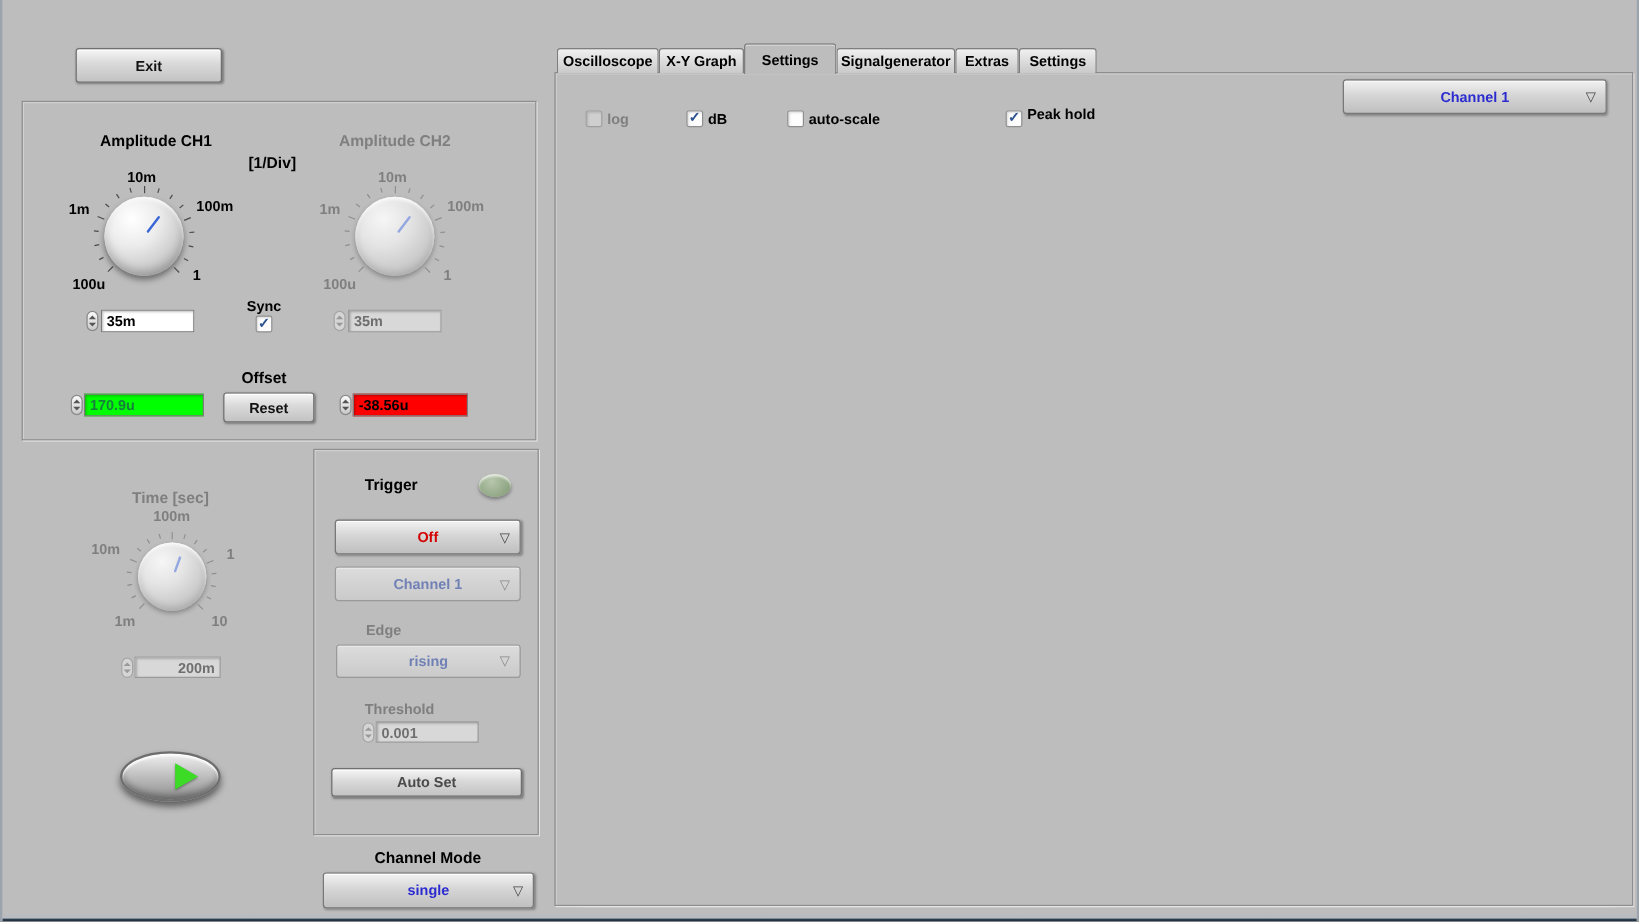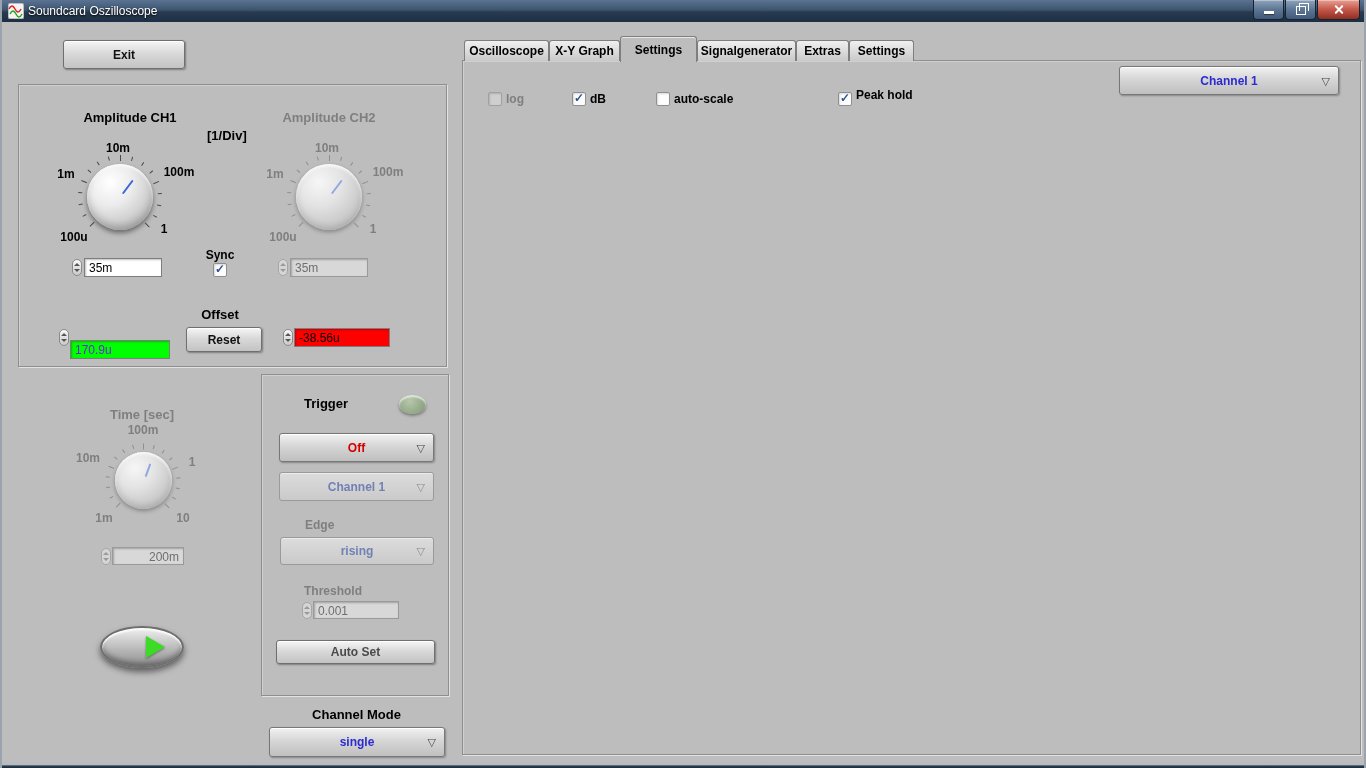--- a/index.html
+++ b/index.html
@@ -37,25 +37,25 @@
   .panel{border:1px solid #8e8e8e;box-shadow:1px 1px 0 #e3e3e3, inset 1px 1px 0 #d0d0d0;}
   .btn{background:linear-gradient(#f6f6f6,#d9d9d9 45%,#c3c3c3);border:1px solid #6f6f6f;border-radius:3px;
        box-shadow:inset 0 1px 0 #fff, 1px 1px 2px rgba(0,0,0,.35);display:flex;align-items:center;justify-content:center;
        font-size:12px;font-weight:bold;color:#111;cursor:default;}
   .dd{background:linear-gradient(#f2f2f2,#d6d6d6 45%,#bfbfbf);border:1px solid #777;border-radius:3px;
       box-shadow:inset 0 1px 0 #fff, 1px 1px 2px rgba(0,0,0,.3);display:flex;align-items:center;justify-content:center;
       font-size:12px;font-weight:bold;position:absolute;}
   .dd .tri{position:absolute;right:8px;top:50%;transform:translateY(-50%);font-size:11px;color:#444;font-weight:normal;}
   .dd.dis{background:linear-gradient(#dcdcdc,#cacaca);border-color:#9a9a9a;box-shadow:inset 0 1px 0 #ececec;}
   .dd.dis .tri{color:#8a8a8a;}
-  .fld{border:1px solid #7d7d7d;background:#fff;font-size:12px;font-weight:normal;color:#000;
+  .fld{border:1px solid #7d7d7d;background:#fff;font-size:12px;font-weight:bold;color:#000;
        box-shadow:inset 1px 1px 2px rgba(0,0,0,.25);padding:2px 4px;box-sizing:border-box;position:absolute;}
   .fld.dis{background:#d8d8d8;color:#6f6f6f;border-color:#9a9a9a;}
   .fld.ind{background:#e9e9e9;color:#222;}
-  .fld.green{background:#00ff00;color:#6d28d9;margin-top:12px;}
+  .fld.green{background:#00ff00;color:#15803d;}
   .fld.redbg{background:#ff0000;color:#000;}
   .spin{position:absolute;width:10px;height:17px;background:linear-gradient(#fafafa,#c9c9c9);border:1px solid #8a8a8a;
         border-radius:5px;display:flex;flex-direction:column;align-items:center;justify-content:space-evenly;box-sizing:border-box;}
   .spin i{display:block;width:0;height:0;border-left:3px solid transparent;border-right:3px solid transparent;}
   .spin .up{border-bottom:3px solid #555;}
   .spin .dn{border-top:3px solid #555;}
   .spin.dis{background:#d5d5d5;border-color:#a5a5a5;}
   .spin.dis .up{border-bottom-color:#999;}
   .spin.dis .dn{border-top-color:#999;}
   .chk{position:absolute;width:12px;height:12px;background:#fdfdfd;border:1px solid #8e8f8f;border-radius:2px;
@@ -111,39 +111,20 @@
     border:2px solid #6e6e6e;box-sizing:border-box;display:flex;align-items:center;}
   .runstop .play{margin-left:44px;width:0;height:0;border-top:11px solid transparent;border-bottom:11px solid transparent;
     border-left:19px solid #3cdb25;filter:drop-shadow(0 1px 1px rgba(0,0,0,.4));}
   #bottom-edge{left:0;bottom:0;width:100%;height:6px;background:linear-gradient(#b8bcc0 0%,#b8bcc0 55%,#2e4154 60%,#1d2c3c 100%);}
 </style>
 </head>
 <body>
 
 <div id="win">
 
-  <div class="abs" id="titlebar">
-    <svg class="abs" style="left:6px;top:3px" width="16" height="16">
-      <rect x="0" y="0" width="16" height="16" rx="2" fill="#f4f4f4" stroke="#888"></rect>
-      <path d="M1 6 Q4 0 7 6 T13 6" fill="none" stroke="#d22" stroke-width="1.5"></path>
-      <path d="M2 11 Q5 5 8 11 T14 11" fill="none" stroke="#2a2" stroke-width="1.5"></path>
-    </svg>
-    <div class="abs title">Soundcard Oszilloscope</div>
-    <div class="abs wbtns">
-      <div class="wbtn min">
-          <div class="glyph-min"></div>
-        </div>
-      <div class="wbtn max">
-          <div class="glyph-restore"></div>
-        </div>
-      <div class="wbtn close">
-          <div class="glyph-x"></div>
-        </div>
-    </div>
-  </div>
 
   <div class="abs btn" style="left:61px;top:40px;width:120px;height:27px">Exit</div>
 
   <div class="abs panel" style="left:16px;top:84px;width:427px;height:281px"></div>
   <div class="abs b t13 c" style="left:53px;top:110px;width:150px">Amplitude CH1</div>
   <div class="abs b t13" style="left:205px;top:128px">[1/Div]</div>
   <div class="abs b t13 c gray" style="left:252px;top:110px;width:150px">Amplitude CH2</div>
 
   <div class="knob abs" style="left:85px;top:164px;width:66px;height:66px">
       <div class="knob-face"></div>

